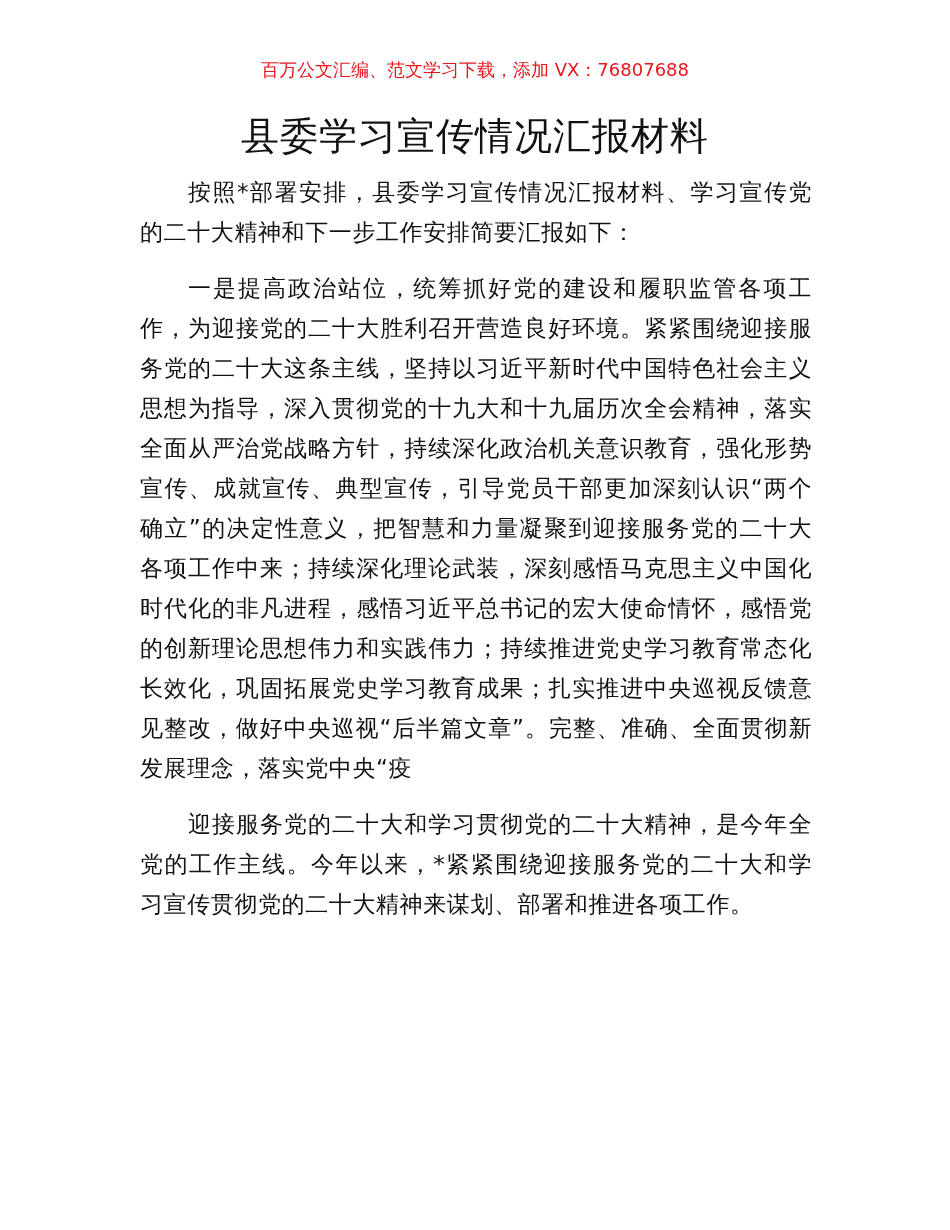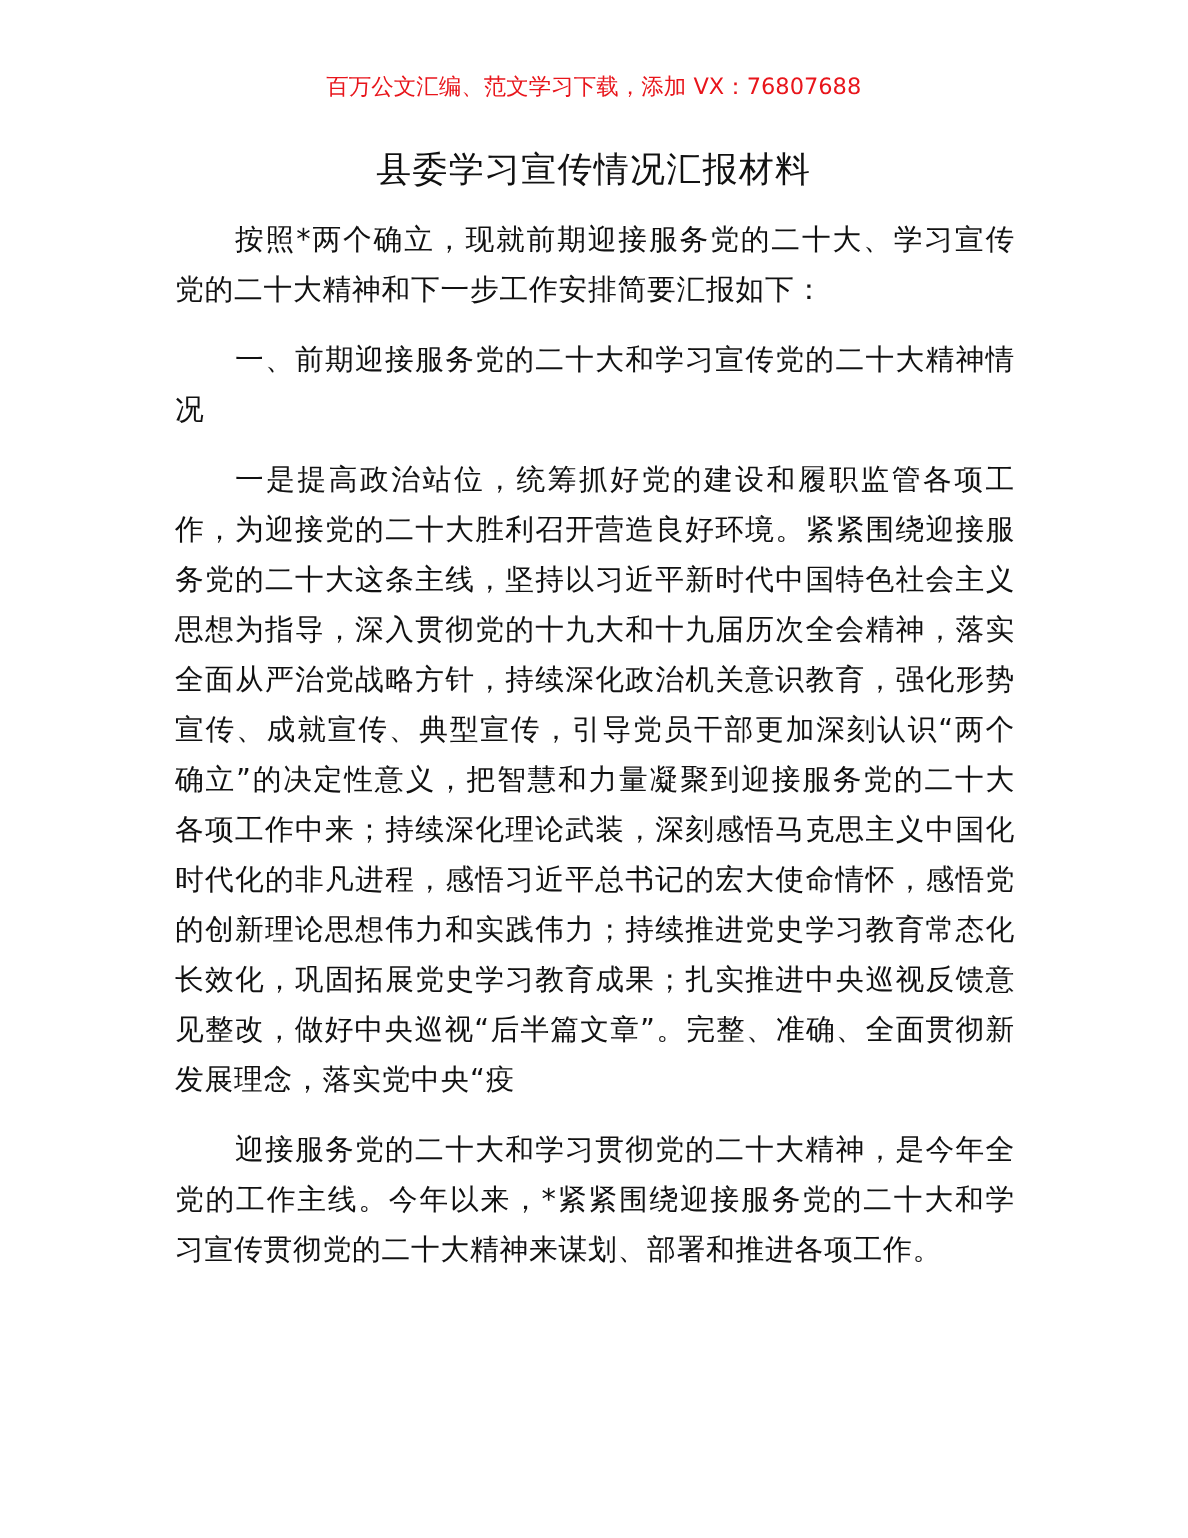--- a/index.html
+++ b/index.html
@@ -33,21 +33,21 @@
       line-height: 26px;
       color: #e8151b;
       letter-spacing: 0px;
     }
     .doc-title {
       position: absolute;
       top: 114px;
       left: 0;
       width: 950px;
       text-align: center;
-      font-size: 28px;
+      font-size: 38px;
       line-height: 44px;
       color: #111111;
       letter-spacing: 1px;
     }
     .doc-body {
       position: absolute;
       left: 140px;
       top: 172px;
       width: 672px;
     }
@@ -69,22 +69,21 @@
 </head>
 <body>
 
 <div class="page">
 
   <div class="watermark-header">百万公文汇编、范文学习下载，添加 VX：76807688</div>
 
   <div class="doc-title">县委学习宣传情况汇报材料</div>
 
   <div class="doc-body">
-    <p class="para">按照*两个确立，现就前期迎接服务党的二十大、学习宣传党的二十大精神和下一步工作安排简要汇报如下：</p>
+    <p class="para">按照*部署安排，县委学习宣传情况汇报材料、学习宣传党的二十大精神和下一步工作安排简要汇报如下：</p>
 
-    <p class="para heading">一、前期迎接服务党的二十大和学习宣传党的二十大精神情况</p>
 
     <p class="para">一是提高政治站位，统筹抓好党的建设和履职监管各项工作，为迎接党的二十大胜利召开营造良好环境。紧紧围绕迎接服务党的二十大这条主线，坚持以习近平新时代中国特色社会主义思想为指导，深入贯彻党的十九大和十九届历次全会精神，落实全面从严治党战略方针，持续深化政治机关意识教育，强化形势宣传、成就宣传、典型宣传，引导党员干部更加深刻认识“两个确立”的决定性意义，把智慧和力量凝聚到迎接服务党的二十大各项工作中来；持续深化理论武装，深刻感悟马克思主义中国化时代化的非凡进程，感悟习近平总书记的宏大使命情怀，感悟党的创新理论思想伟力和实践伟力；持续推进党史学习教育常态化长效化，巩固拓展党史学习教育成果；扎实推进中央巡视反馈意见整改，做好中央巡视“后半篇文章”。完整、准确、全面贯彻新发展理念，落实党中央“疫</p>
 
     <p class="para">迎接服务党的二十大和学习贯彻党的二十大精神，是今年全党的工作主线。今年以来，*紧紧围绕迎接服务党的二十大和学习宣传贯彻党的二十大精神来谋划、部署和推进各项工作。</p>
   </div>
 
 </div>
 
 </body></html>

